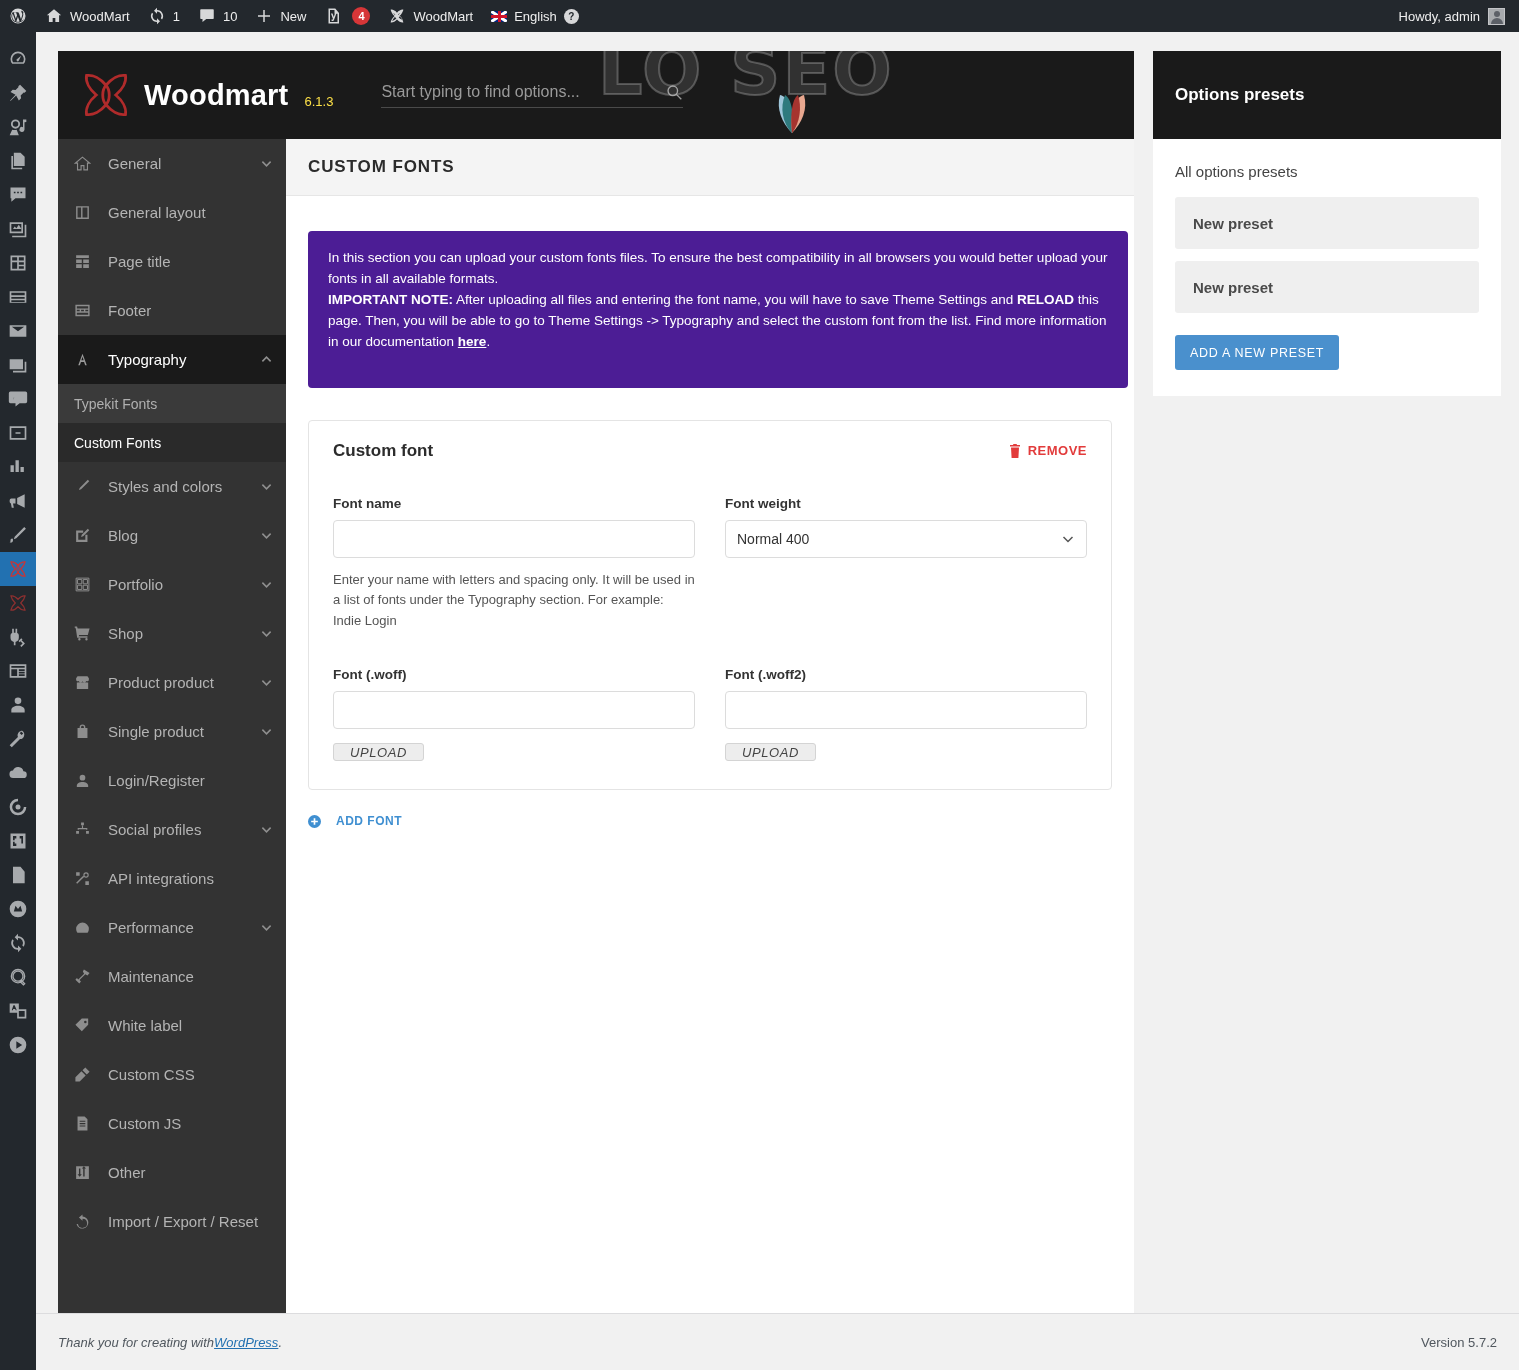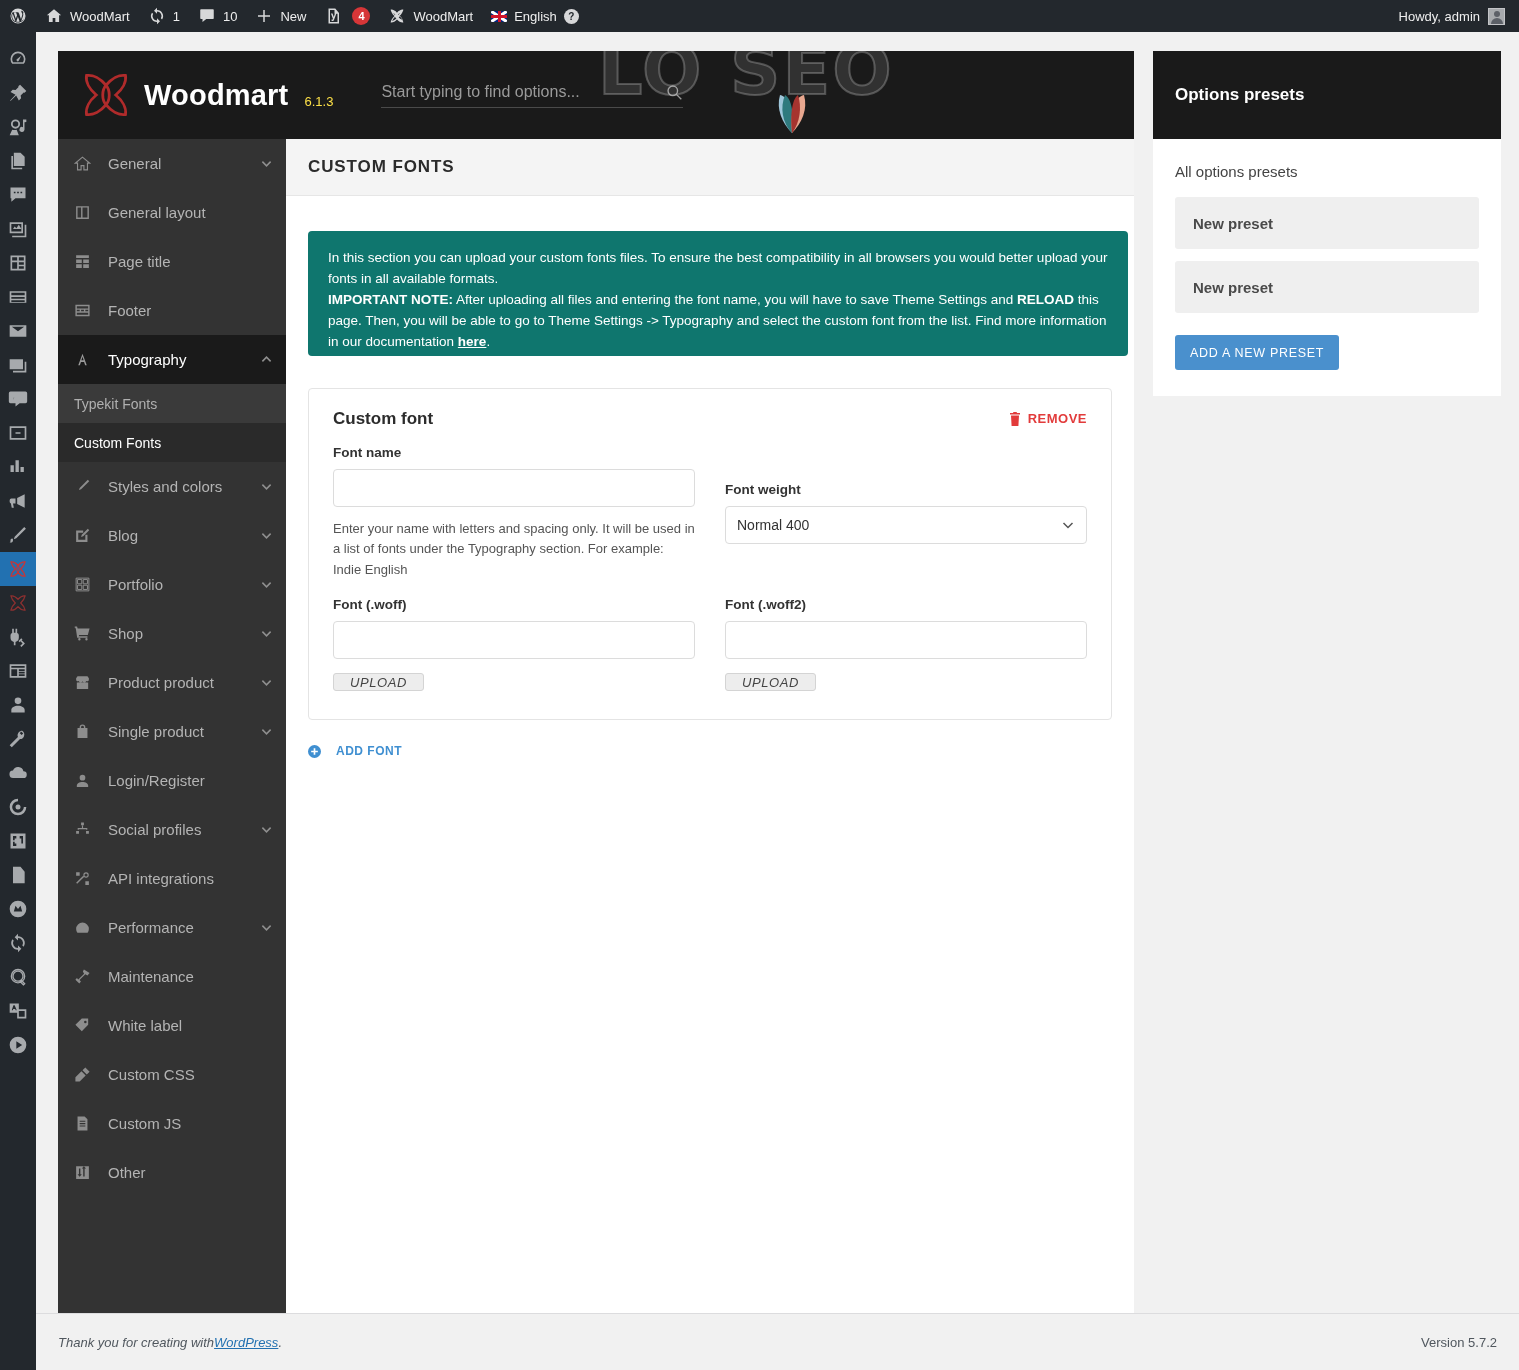--- a/index.html
+++ b/index.html
@@ -165,40 +165,40 @@
   }
   #page-title-bar {
     height: 57px; background: #f4f4f4; border-bottom: 1px solid #e6e6e6;
     display: flex; align-items: center; padding-left: 22px;
   }
   #page-title-bar h1 {
     font-size: 17px; font-weight: 600; color: #2b2b2b; letter-spacing: .9px;
   }
 
   #notice {
-    margin: 35px 6px 0 22px; background: #0f766e; color: #fff;
-    border-radius: 4px; padding: 17px 20px 3px 20px;
+    margin: 35px 6px 0 22px; background: #4c1d95; color: #fff;
+    border-radius: 4px; padding: 17px 20px 35px 20px;
     font-size: 13.5px; line-height: 1.55;
   }
   #notice b { font-weight: 700; }
   #notice a { color: #fff; text-decoration: underline; font-weight: 600; }
 
   .font-card {
     margin: 32px 22px 0 22px; border: 1px solid #e4e4e4; border-radius: 4px;
     padding: 20px 24px 28px 24px; position: relative; background: #fff;
   }
   .fc-head { display: flex; align-items: center; }
   .fc-title { font-size: 17px; font-weight: 600; color: #2c2c2c; }
   .fc-remove {
     margin-left: auto; color: #e23b3b; font-size: 13px; font-weight: 600;
     letter-spacing: .5px; display: flex; align-items: center; gap: 7px;
   }
   .trash { width: 12px; height: 14px; fill: #e23b3b; }
 
-  .fc-row { display: flex; gap: 30px; margin-top: 16px; align-items: center; }
+  .fc-row { display: flex; gap: 30px; margin-top: 35px; }
   .fc-col { width: 368px; }
   .fld-label { font-size: 13.5px; font-weight: 700; color: #333; margin-bottom: 9px; }
   .fld-input {
     width: 100%; height: 38px; border: 1px solid #dcdcdc; border-radius: 4px;
     background: #fff; padding: 0 11px; font-size: 14px; color: #333;
     outline: none; font-family: "Liberation Sans", sans-serif;
   }
   .fld-select {
     width: 100%; height: 38px; border: 1px solid #dcdcdc; border-radius: 4px;
     background: #fff; padding: 0 11px; font-size: 14px; color: #333;
@@ -714,20 +714,28 @@
 
       <div class="nav-item">
         <span class="nic">
             <svg viewBox="0 0 24 24">
               <path d="M3 3h18v18H3V3zm4 3.5v8h-2l3 3.5 3-3.5H9v-8H7zm6 0v11h2v-11h2l-3-3.5-3 3.5h2z" fill="#8d8d8d"></path>
             </svg>
           </span>
         <span>Other</span>
       </div>
 
+      <div class="nav-item">
+        <span class="nic">
+            <svg viewBox="0 0 24 24">
+              <path d="M12 5V2L7 6.5 12 11V8a6.5 6.5 0 11-6.4 7.6l-2 .4A8.5 8.5 0 1012 5z" fill="#8d8d8d"></path>
+            </svg>
+          </span>
+        <span>Import / Export / Reset</span>
+      </div>
 
     </div>
 
     <div id="main">
 
       <div id="page-title-bar">
         <h1>CUSTOM FONTS</h1>
       </div>
 
       <div id="notice">
@@ -743,21 +751,21 @@
                 <path d="M4.5 0h3l.6 1H11v1.6H1V1h2.9L4.5 0zM2 3.6h8L9.4 14H2.6L2 3.6z"></path>
               </svg>
             <span>REMOVE</span>
           </div>
         </div>
 
         <div class="fc-row">
           <div class="fc-col">
             <div class="fld-label">Font name</div>
             <input class="fld-input" type="text" placeholder="" style="">
-            <div class="fld-help">Enter your name with letters and spacing only. It will be used in a list of fonts under the Typography section. For example: Indie English</div>
+            <div class="fld-help">Enter your name with letters and spacing only. It will be used in a list of fonts under the Typography section. For example: Indie Login</div>
           </div>
           <div class="fc-col">
             <div class="fld-label">Font weight</div>
             <div class="fld-select">
               <span>Normal 400</span>
               <svg class="sc" viewBox="0 0 12 12">
                   <path d="M1.5 4L6 8.5 10.5 4" fill="none" stroke="#555" stroke-width="1.5"></path>
                 </svg>
             </div>
           </div>

